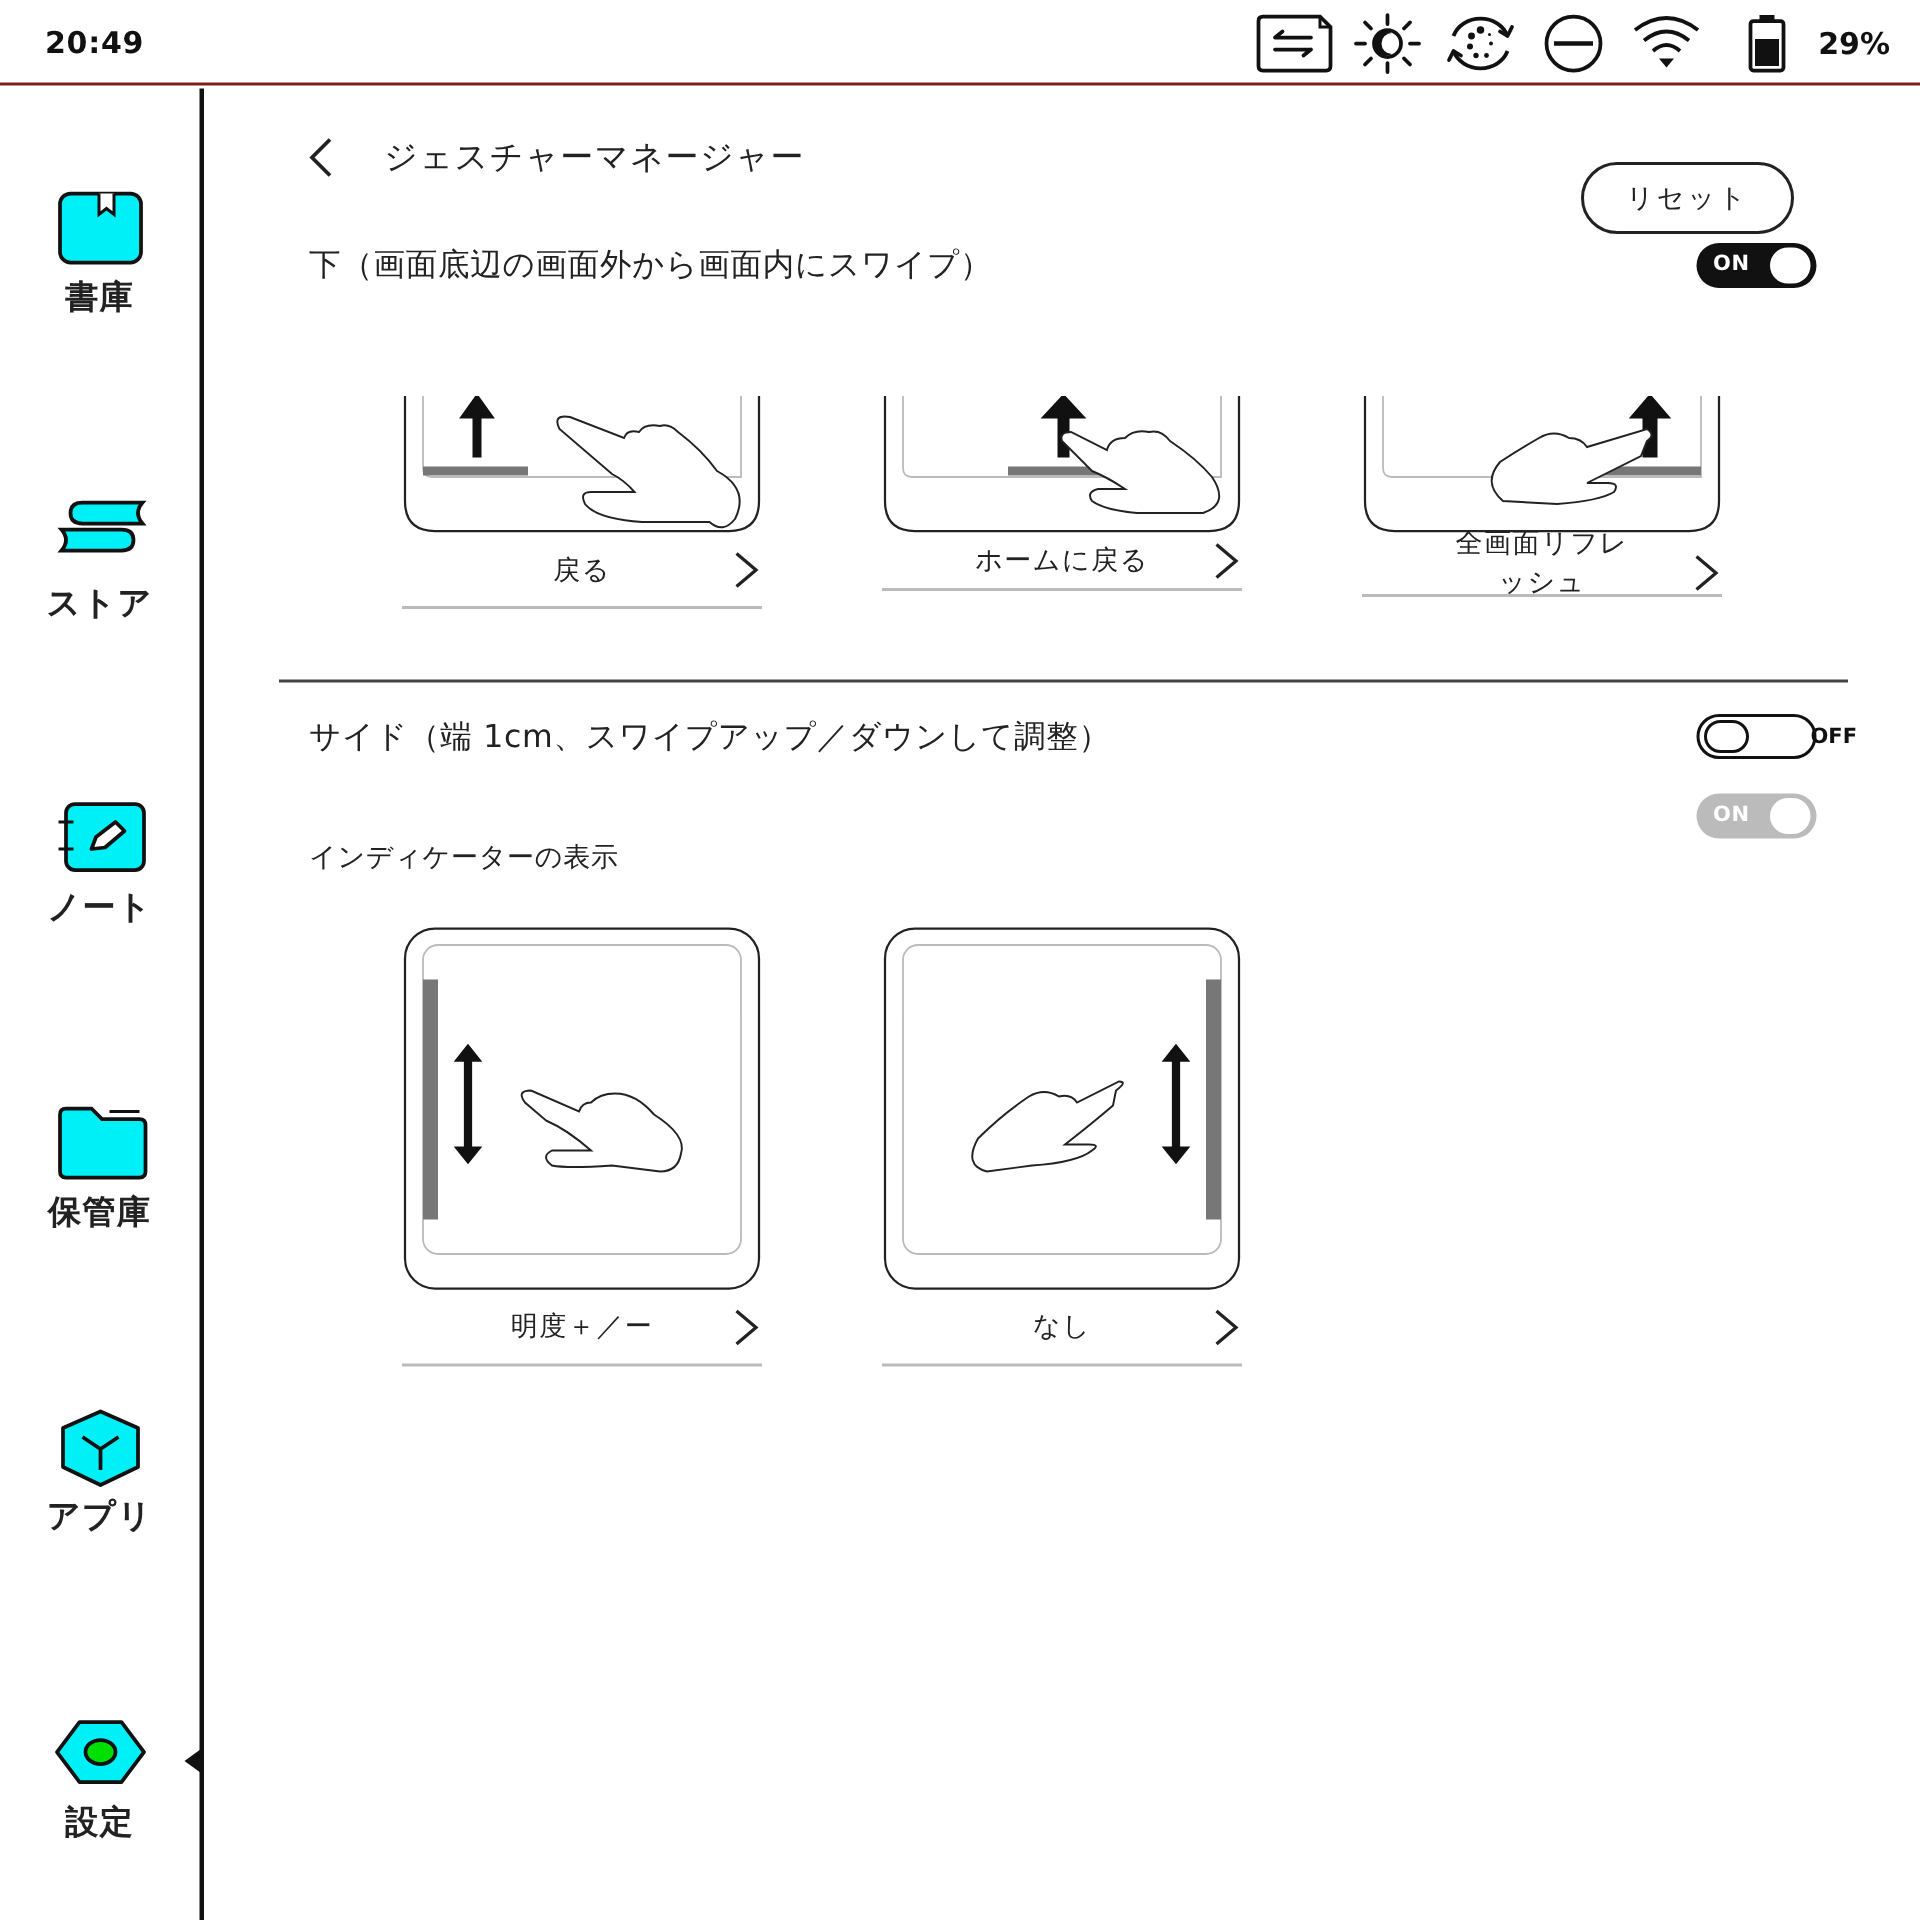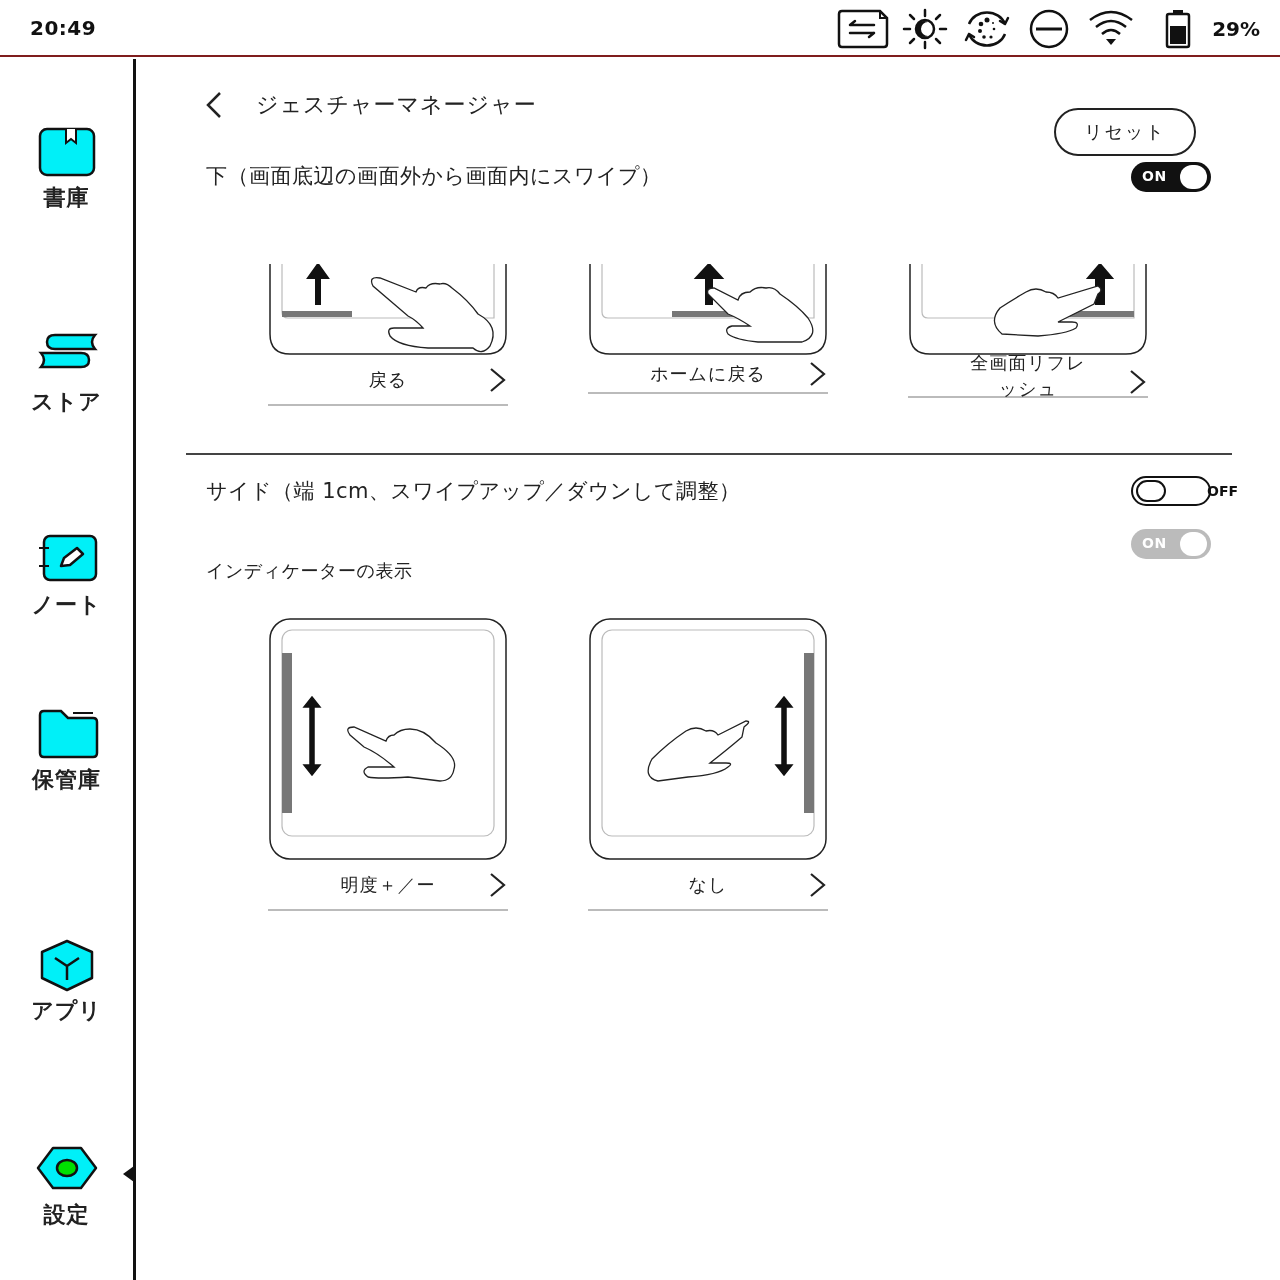--- a/index.html
+++ b/index.html
@@ -138,21 +138,21 @@
   </div>
   <div class="nav-item" style="top:473px;">
     <svg viewBox="0 0 64 56">
         <rect x="9" y="4" width="52" height="44" rx="6" fill="#00F0F8" stroke="#111" stroke-width="2.5"></rect>
         <line x1="4" y1="16" x2="14" y2="16" stroke="#111" stroke-width="2"></line>
         <line x1="4" y1="34" x2="14" y2="34" stroke="#111" stroke-width="2"></line>
         <path d="M26 34 L29 26 L42 16 L48 22 L35 33 Z" fill="#fff" stroke="#111" stroke-width="2.5" stroke-linejoin="round"></path>
       </svg>
     <span class="nav-label">ノート</span>
   </div>
-  <div class="nav-item" style="top:648px;">
+  <div class="nav-item" style="top:676px;">
     <svg viewBox="0 0 64 56">
         <path d="M5 8 Q5 4 9 4 L26 4 L33 11 L58 11 Q62 11 62 15 L62 46 Q62 50 58 50 L9 50 Q5 50 5 46 Z" fill="#00F0F8" stroke="#111" stroke-width="2.5"></path>
         <line x1="38" y1="6" x2="58" y2="6" stroke="#111" stroke-width="2"></line>
       </svg>
     <span class="nav-label">保管庫</span>
   </div>
   <div class="nav-item" style="top:879px;">
     <svg viewBox="0 0 64 56">
         <path d="M32 3 L57 14 L57 40 L32 52 L7 40 L7 14 Z" fill="#00F0F8" stroke="#111" stroke-width="2.5" stroke-linejoin="round"></path>
         <path d="M20 20 L32 28 L44 20 M32 28 L32 42" fill="none" stroke="#111" stroke-width="2.5"></path>

